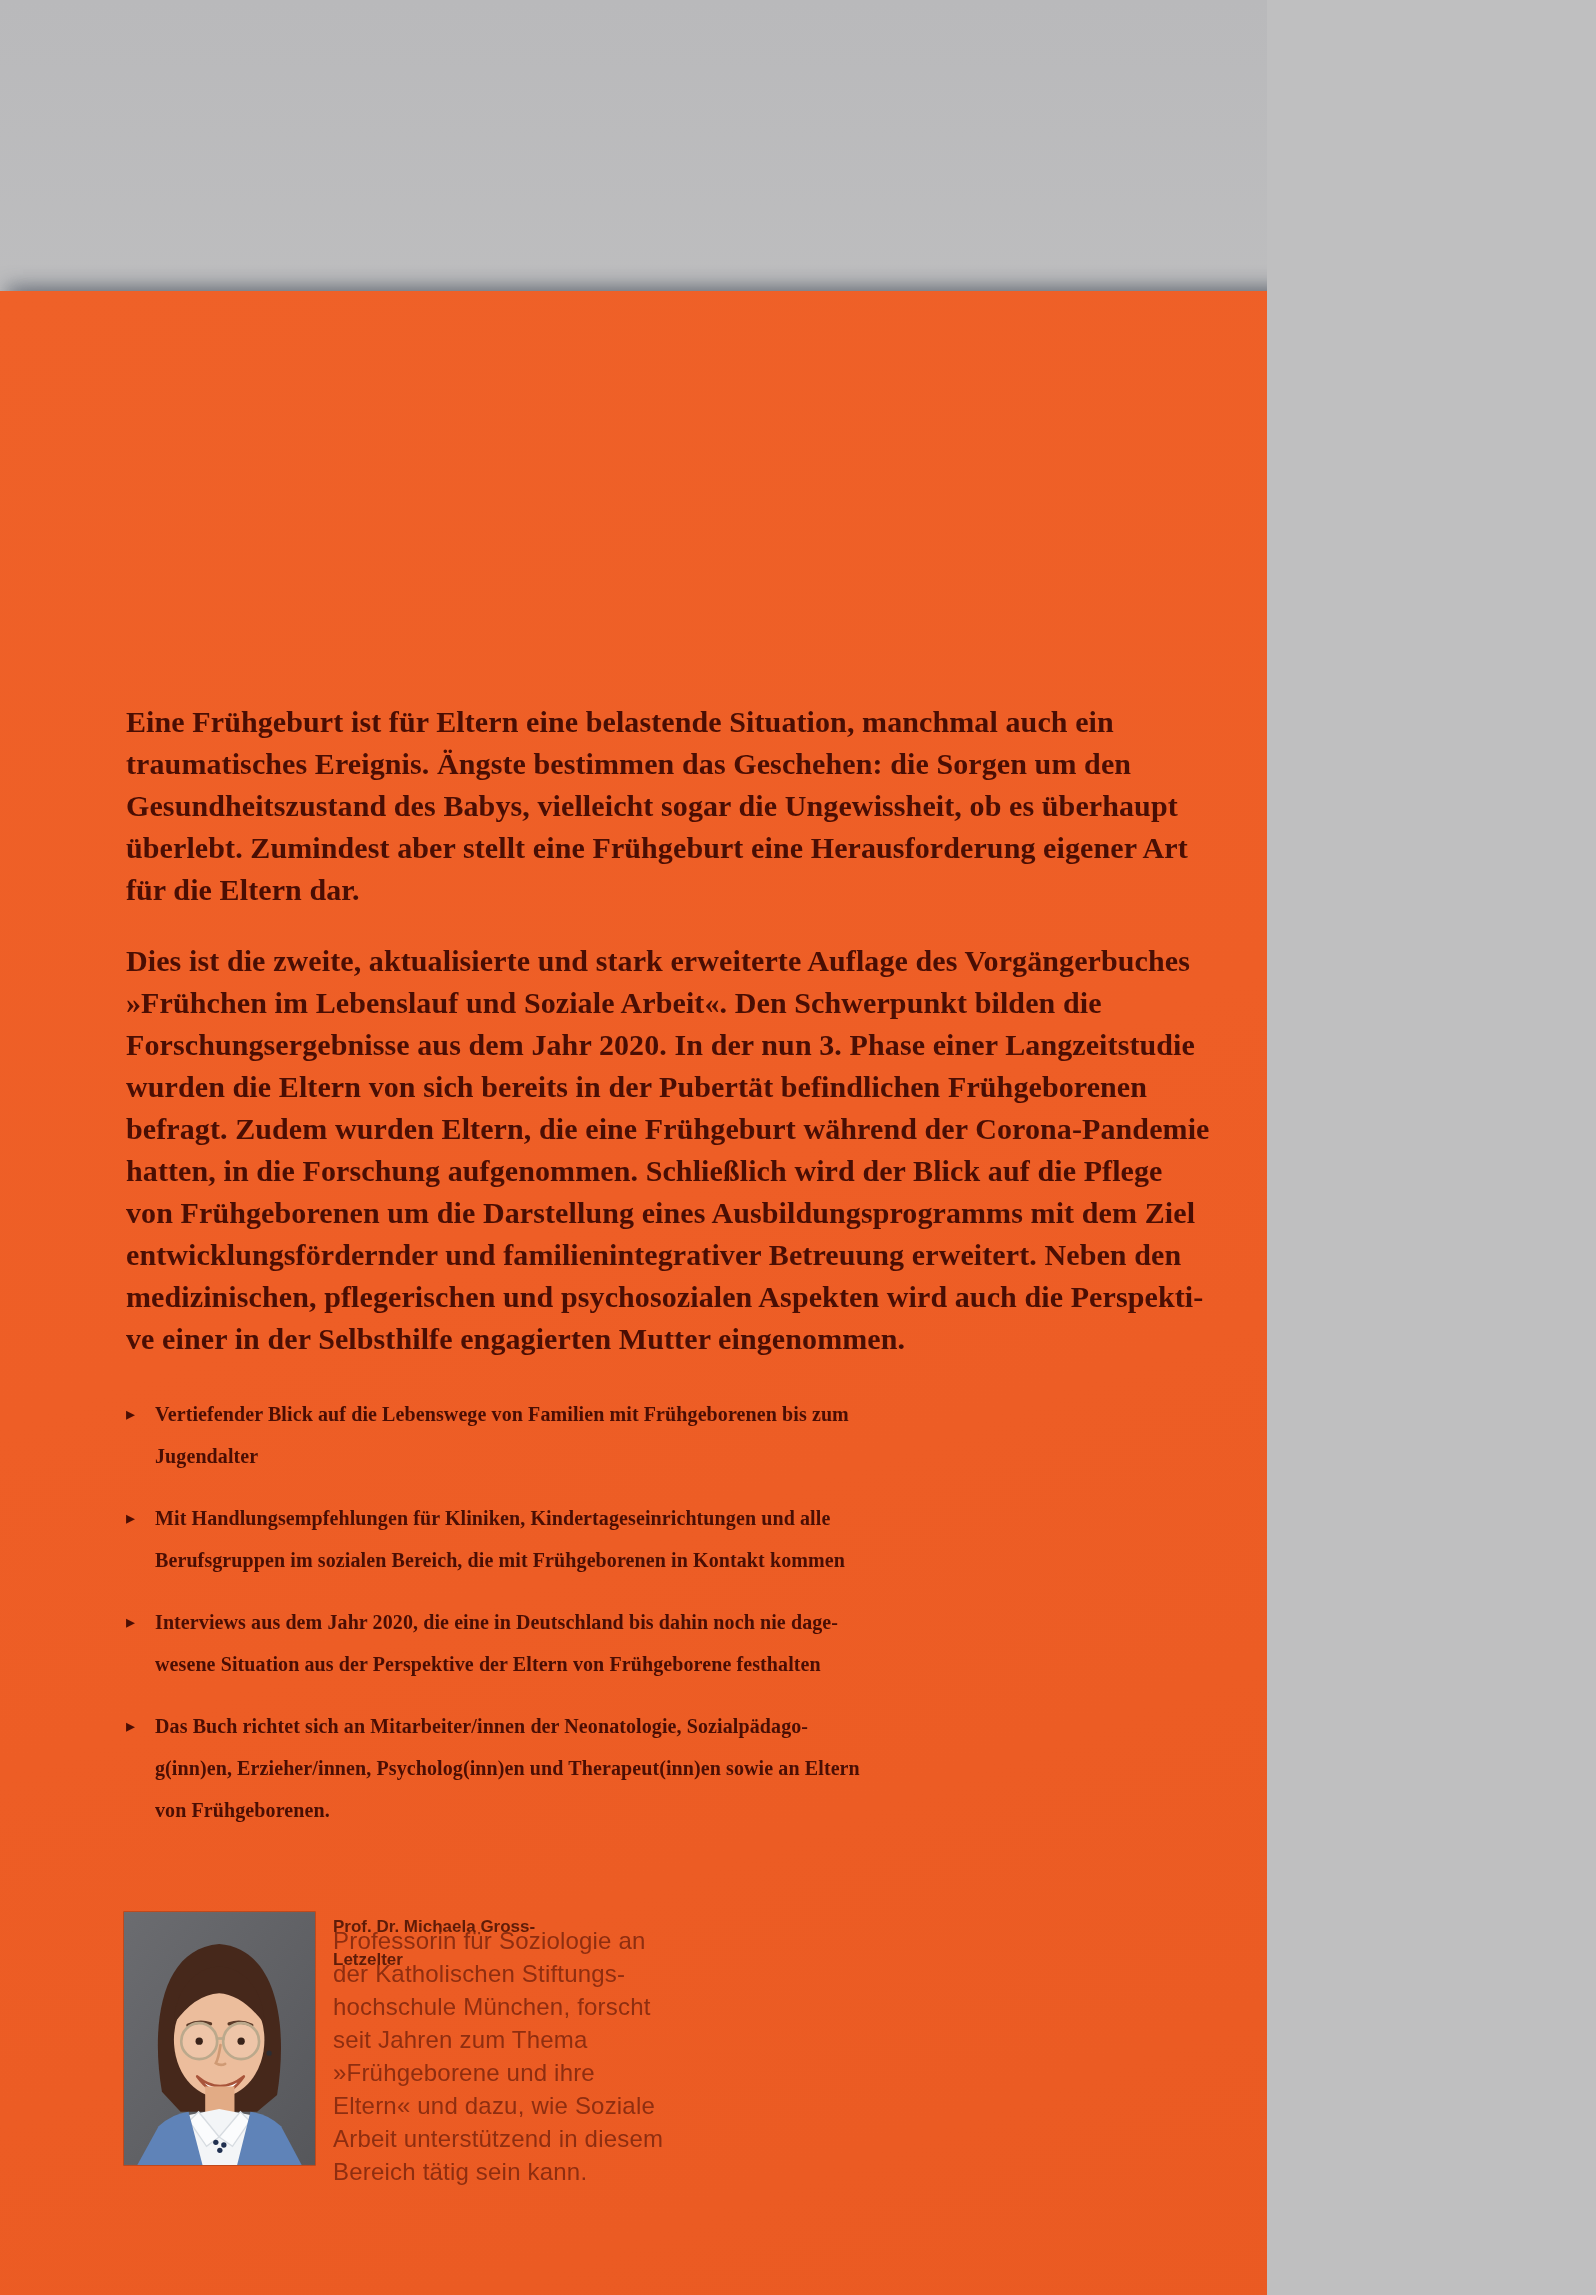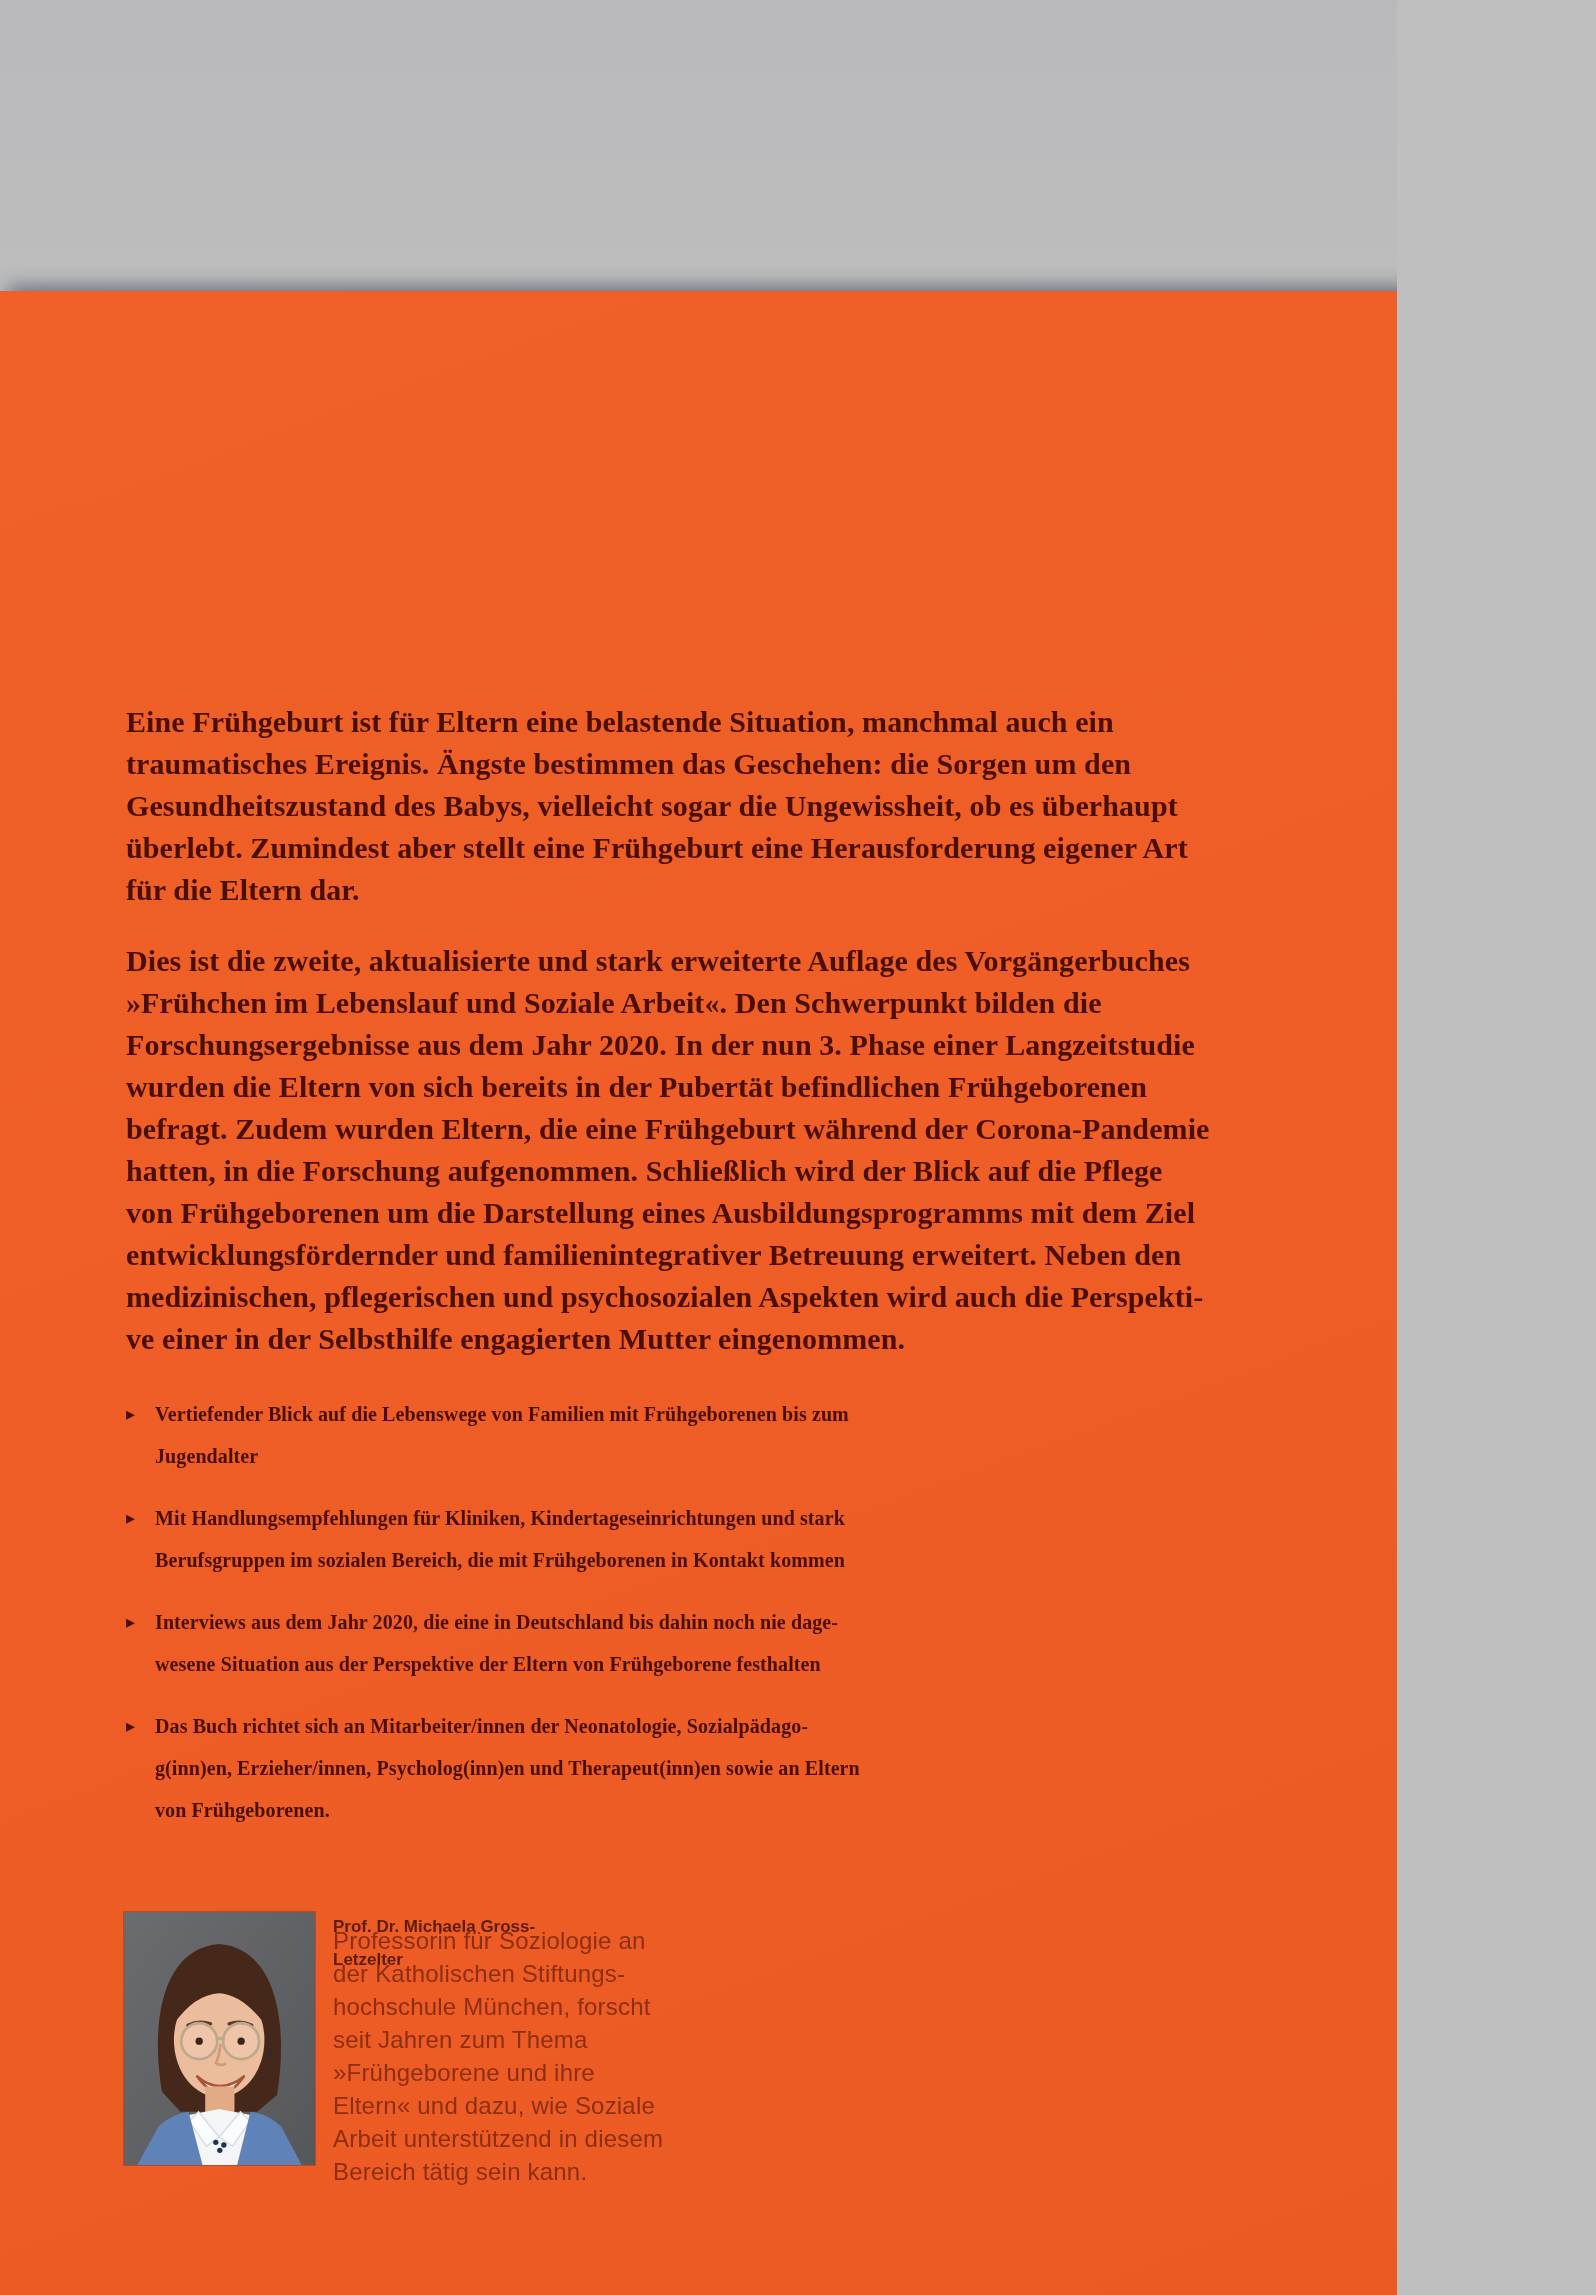--- a/index.html
+++ b/index.html
@@ -1,17 +1,17 @@
 <!DOCTYPE html>
 <html style="font-size:10.6px"><head>
 <meta charset="utf-8">
 <style>
   html,body{margin:0;padding:0;}
   body{background:#bfbfc0;font-family:"Liberation Sans",sans-serif;}
-  #canvas{position:relative;width:1397px;height:2295px;overflow:hidden;
+  #canvas{position:relative;width:1267px;height:2295px;overflow:hidden;
           background:linear-gradient(180deg,#b9b9bb 0%,#bfbfc0 18%,#c0c0c1 100%);}
 
   
   .stacked-panel{position:absolute;left:1427px;top:1934px;width:170px;height:362px;
       background:#e7571e;border-top:4px solid rgba(205,180,145,.8);
       box-shadow:inset 17.3px 5.3px 16px -8px rgba(90,35,10,.45);z-index:1;}
 
   
   .cover{position:absolute;left:0;top:291px;width:1433px;height:2004px;z-index:2;
       background:linear-gradient(160deg,#ef6128 0%,#ee5e26 45%,#ea5a22 100%);
@@ -66,21 +66,21 @@
 ve einer in der Selbsthilfe engagierten Mutter eingenommen.</div>
 
     <div class="bullets">
       <div class="bullet-item">
         <span class="bullet-marker">▸</span>
         <span class="bullet-text">Vertiefender Blick auf die Lebenswege von Familien mit Frühgeborenen bis zum
 Jugendalter</span>
       </div>
       <div class="bullet-item">
         <span class="bullet-marker">▸</span>
-        <span class="bullet-text">Mit Handlungsempfehlungen für Kliniken, Kindertageseinrichtungen und stark
+        <span class="bullet-text">Mit Handlungsempfehlungen für Kliniken, Kindertageseinrichtungen und alle
 Berufsgruppen im sozialen Bereich, die mit Frühgeborenen in Kontakt kommen</span>
       </div>
       <div class="bullet-item">
         <span class="bullet-marker">▸</span>
         <span class="bullet-text">Interviews aus dem Jahr 2020, die eine in Deutschland bis dahin noch nie dage-
 wesene Situation aus der Perspektive der Eltern von Frühgeborene festhalten</span>
       </div>
       <div class="bullet-item">
         <span class="bullet-marker">▸</span>
         <span class="bullet-text">Das Buch richtet sich an Mitarbeiter/innen der Neonatologie, Sozialpädago-

